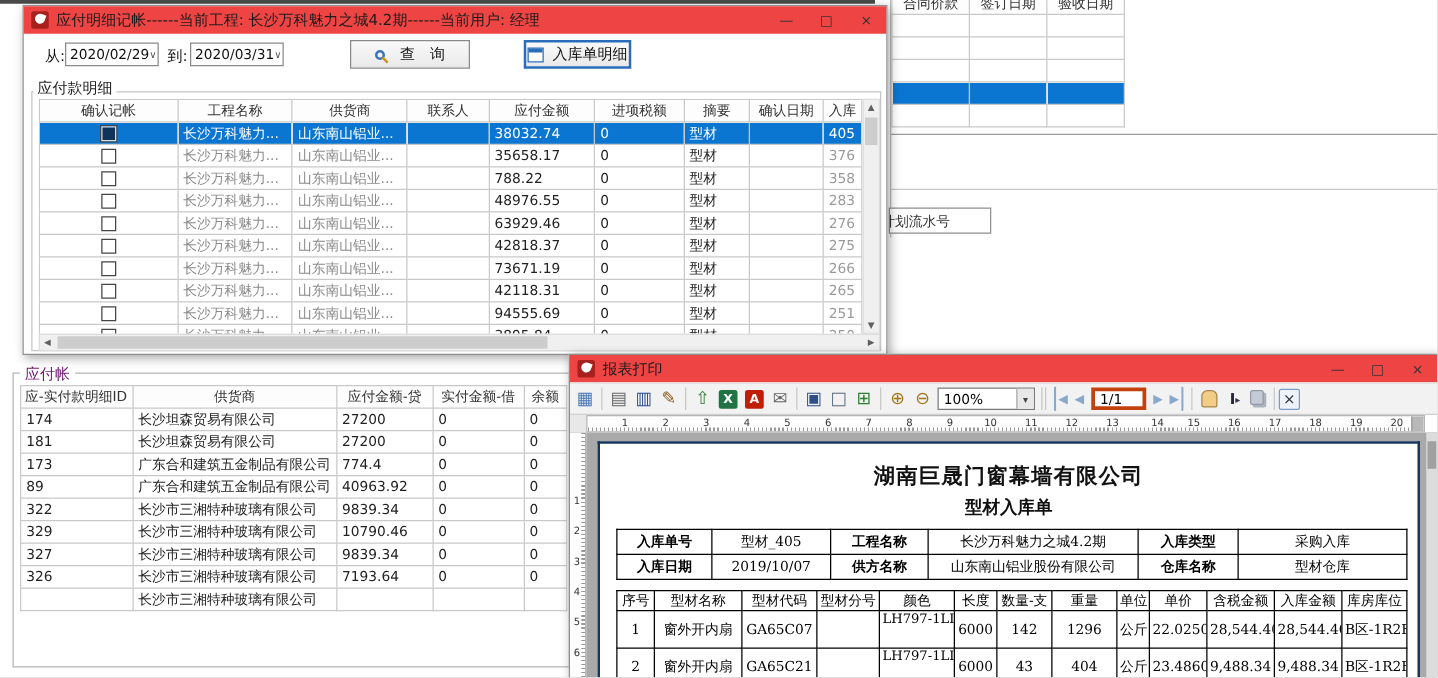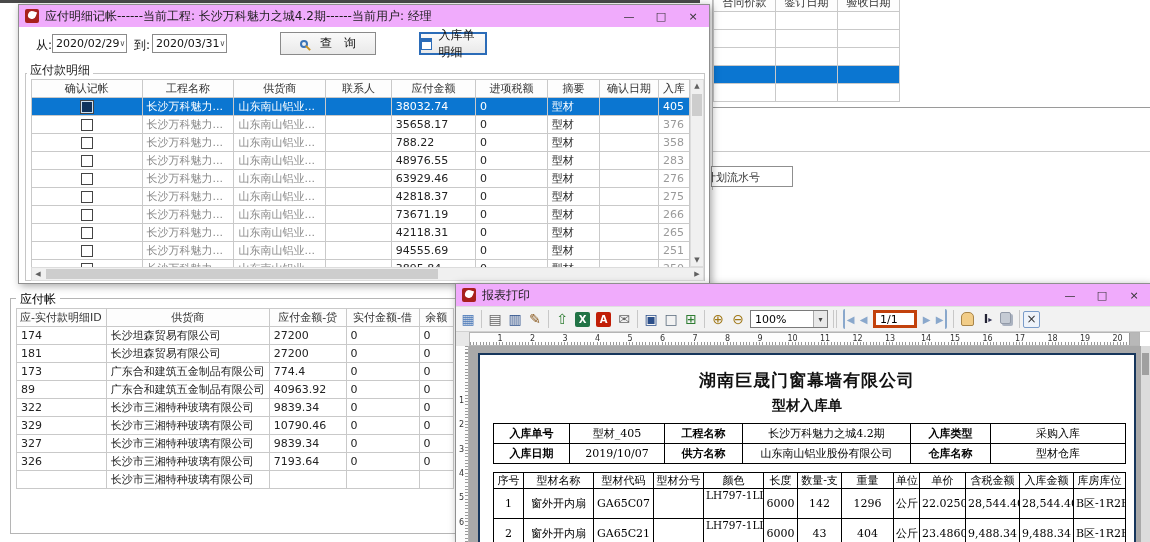--- a/index.html
+++ b/index.html
@@ -2,21 +2,21 @@
 <html><head>
 <meta charset="utf-8">
 <style>
   * { margin:0; padding:0; box-sizing:border-box; }
   html,body { background:#d8d8d8; }
   body { font-family:"DejaVu Sans", sans-serif; }
   .stage { position:relative; width:1150px; height:542px; background:#ffffff; overflow:hidden; }
 
   
   .win { position:absolute; background:#fff; border:1px solid #8f8f8f; box-shadow:2px 2px 8px rgba(0,0,0,.35); }
-  .titlebar { height:22px; display:flex; align-items:center; padding-left:6px; background:#f0abfc;text-align:right; }
+  .titlebar { height:22px; display:flex; align-items:center; padding-left:6px; background:#ef4444;text-align:right; }
   .appicon { width:14px; height:14px; background:#a8201d; border-radius:2px; position:relative; flex:0 0 auto; }
   .appicon::after { content:""; position:absolute; left:3px; top:2px; width:8px; height:8px;
      background:#fff; border-radius:50% 0 50% 50%; transform:rotate(20deg); }
   .wtitle { font-size:12px; color:#1c1c1c; margin-left:6px; white-space:nowrap; overflow:hidden; }
   .wctls { margin-left:auto; display:flex; height:100%; }
   .wctl { width:32px; height:100%; display:flex; align-items:center; justify-content:center;
      font-size:11px; color:#333; }
 
   
   table.grid { border-collapse:collapse; table-layout:fixed; font-size:11px; background:#fff; }
@@ -33,40 +33,40 @@
   .bg-right-table td { height:17px; }
   .hline1 { position:absolute; left:713px; top:107px; width:437px; height:1px; background:#9a9a9a; }
   .hline2 { position:absolute; left:713px; top:151px; width:437px; height:1px; background:#c8c8c8; }
   .planbox { position:absolute; left:711px; top:166px; width:82px; height:21px; border:1px solid #8f8f8f;
      background:#fff; overflow:hidden; }
   .planbox span { position:absolute; left:-7px; top:3px; font-size:11px; color:#333; white-space:nowrap; }
 
   .pay-group { position:absolute; left:10px; top:298px; width:446px; height:236px;
      border:1px solid #b5b5b5; }
   .pay-label { position:absolute; left:16px; top:291px; background:#fff; padding:0 4px;
-     font-size:12px; color:#000000; }
+     font-size:12px; color:#701a75; }
   .pay-tablewrap { position:absolute; left:16px; top:308px; width:438px; height:222px; overflow:hidden; }
   .pay-table th { height:27px; white-space:normal; line-height:12px; }
   .pay-table th:first-child { text-align:left; padding-left:3px; }
   .pay-table td { height:19px; }
 
   
   .win1 { left:18px; top:4px; width:692px; height:280px; }
   .w1-controls { position:absolute; left:0; top:26px; width:100%; height:28px; font-size:12px; color:#111; }
   .lbl { position:absolute; top:6px; }
   .combo { position:absolute; top:3px; height:19px; width:75px; border:1px solid #8a8a8a; background:#fff;
      display:flex; align-items:center; font-size:11px; padding-left:3px; color:#111; }
   .combo i { margin-left:auto; font-style:normal; font-size:8px; color:#555; padding-right:3px; }
   .btn { position:absolute; display:flex; align-items:center; justify-content:center;
      background:linear-gradient(#fafafa,#e9e9e9); border:1px solid #8a8a8a; font-size:12px; color:#111; }
   .btn-query { left:261px; top:1px; width:96px; height:23px; }
   .mag { width:8px; height:8px; border:2px solid #3a74b8; border-radius:50%; position:relative; margin-right:12px; }
   .mag::after { content:""; position:absolute; width:6px; height:2px; background:#c89020;
      transform:rotate(45deg); right:-5px; bottom:-3px; }
-  .btn-inbound { left:400px; top:1px; width:68px; height:23px; border:2px solid #2b6cb8; }
+  .btn-inbound { left:400px; top:1px; width:86px; height:23px; border:2px solid #2b6cb8; }
   .winic { width:13px; height:12px; border:1px solid #2b6cb8; background:#fff; margin-right:7px; position:relative; }
   .winic::before { content:""; position:absolute; left:0; top:0; right:0; height:3px; background:#2b6cb8; }
   .w1-group { position:absolute; left:6px; top:68px; width:680px; height:208px; border:1px solid #c6c6c6; }
   .w1-grouplabel { position:absolute; left:8px; top:57px; background:#fff; padding:0 3px; font-size:12px; color:#222; }
   .w1-tablewrap { position:absolute; left:12px; top:74px; width:659px; height:188px; overflow:hidden; }
   .w1-table td:nth-child(2), .w1-table td:nth-child(3) { color:#8a8a8a; }
   .w1-table td:nth-child(9) { color:#9a9a9a; }
   .w1-table td:first-child { text-align:center; }
   .cb { display:inline-block; width:12px; height:12px; border:1px solid #444; background:#fff; vertical-align:middle; }
   .cb.on { background:#10335c; border:1px solid #cfe0f0; box-shadow:0 0 0 1px #444; }

